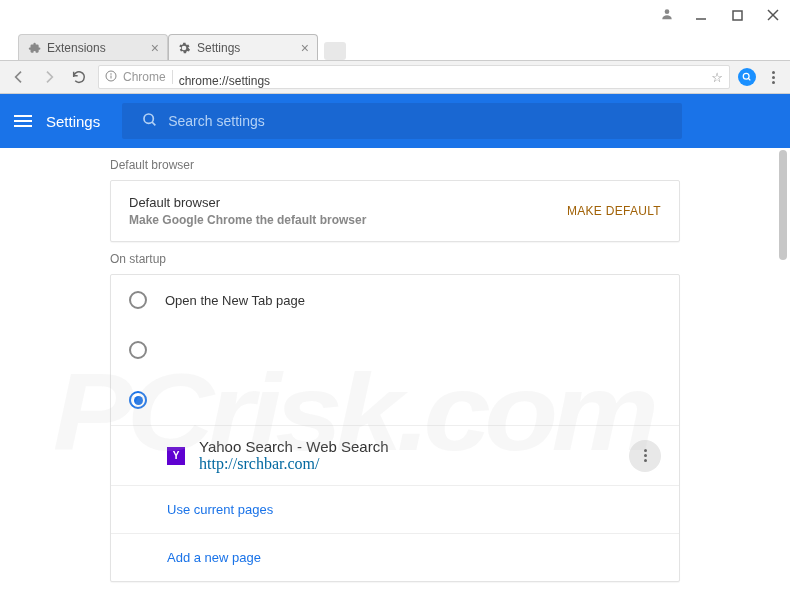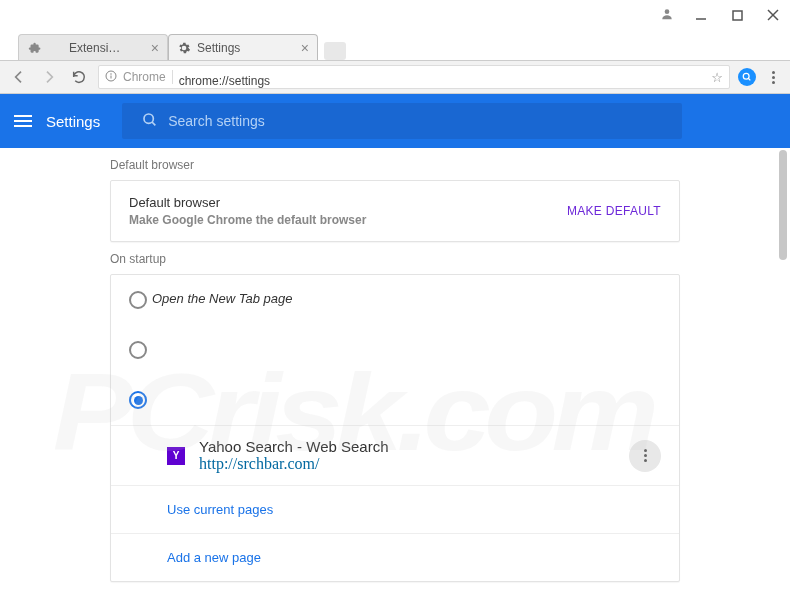--- a/index.html
+++ b/index.html
@@ -7,21 +7,21 @@
 
 
 .titlebar { height: 30px; display: flex; justify-content: flex-end; align-items: center; padding-right: 8px; gap: 18px; }
 .titlebar .profile-icon { margin-right: auto; margin-left: 660px; color: #888; }
 .winbtn { width: 26px; height: 20px; display: flex; align-items: center; justify-content: center; color: #555; }
 .winbtn svg { display: block; }
 
 
 .tabstrip { height: 30px; background: #fff; display: flex; align-items: flex-end; padding-left: 18px; position: relative; }
 .tab { height: 26px; width: 150px; display: flex; align-items: center; padding: 0 8px; font-size: 12px; color: #555; position: relative; }
-.tab.inactive { background: #e8e8e8; border-radius: 4px 4px 0 0; border: 1px solid #ccc; border-bottom: none; gap: 22px; }
+.tab.inactive { background: #e8e8e8; border-radius: 4px 4px 0 0; border: 1px solid #ccc; border-bottom: none; }
 .tab.active { background: #f2f2f2; border-radius: 4px 4px 0 0; border: 1px solid #bbb; border-bottom: none; }
 .tab .favicon { width: 14px; height: 14px; margin-right: 6px; flex-shrink: 0; }
 .tab .tab-label { flex: 1; white-space: nowrap; overflow: hidden; text-overflow: ellipsis; }
 .tab .tab-close { color: #888; font-size: 14px; margin-left: 4px; }
 .newtab { width: 22px; height: 18px; background: #e8e8e8; margin-left: 6px; border-radius: 3px; }
 
 
 .toolbar { height: 34px; background: #f2f2f2; border-top: 1px solid #ccc; border-bottom: 1px solid #d0d0d0; display: flex; align-items: center; padding: 0 8px; gap: 8px; }
 .navbtn { width: 22px; height: 22px; display: flex; align-items: center; justify-content: center; color: #888; }
 .navbtn.enabled { color: #555; }
@@ -44,24 +44,24 @@
 .search-settings input::placeholder { color: #b3d1f5; }
 
 
 .content-wrap { height: calc(592px - 30px - 30px - 34px - 54px); overflow-y: auto; background: #fff; position: relative; }
 .content { width: 570px; margin: 0 auto; padding: 0 0 20px 0; }
 .section-heading { font-size: 12px; color: #777; margin: 10px 0 8px 0; }
 .card { border: 1px solid #e3e3e3; border-radius: 2px; box-shadow: 0 1px 1px rgba(0,0,0,0.04); background: #fff; }
 .card-row { display: flex; align-items: center; justify-content: space-between; padding: 14px 18px; }
 .card-row .left .row-title { font-size: 13px; color: #333; margin-bottom: 3px; }
 .card-row .left .row-sub { font-size: 12px; color: #888; font-weight: bold; }
-.btn-flat { color: #6d28d9; font-size: 12px; font-weight: 500; letter-spacing: 0.3px; }
-
-
-.radio-row { display: flex; align-items: flex-start; padding: 16px 18px; gap: 5px; font-style: italic; }
+.btn-flat { color: #a16207; font-size: 12px; font-weight: 500; letter-spacing: 0.3px; }
+
+
+.radio-row { display: flex; align-items: center; padding: 16px 18px; gap: 18px; }
 .radio-row + .radio-row { border-top: none; }
 .radio { width: 18px; height: 18px; border: 2px solid #888; border-radius: 50%; display: flex; align-items: center; justify-content: center; flex-shrink: 0; }
 .radio.selected { border-color: #1a73e8; }
 .radio.selected::after { content: ''; width: 9px; height: 9px; background: #1a73e8; border-radius: 50%; }
 .radio-label { font-size: 13px; color: #333; }
 
 .page-entry { display: flex; align-items: center; padding: 12px 18px 12px 56px; border-top: 1px solid #eee; gap: 14px; }
 .page-fav { width: 18px; height: 18px; background: #5f01d1; color: #fff; font-size: 10px; font-weight: bold; display: flex; align-items: center; justify-content: center; }
 .page-info { flex: 1; }
 .page-title { font-size: 15px; color: #333; }

